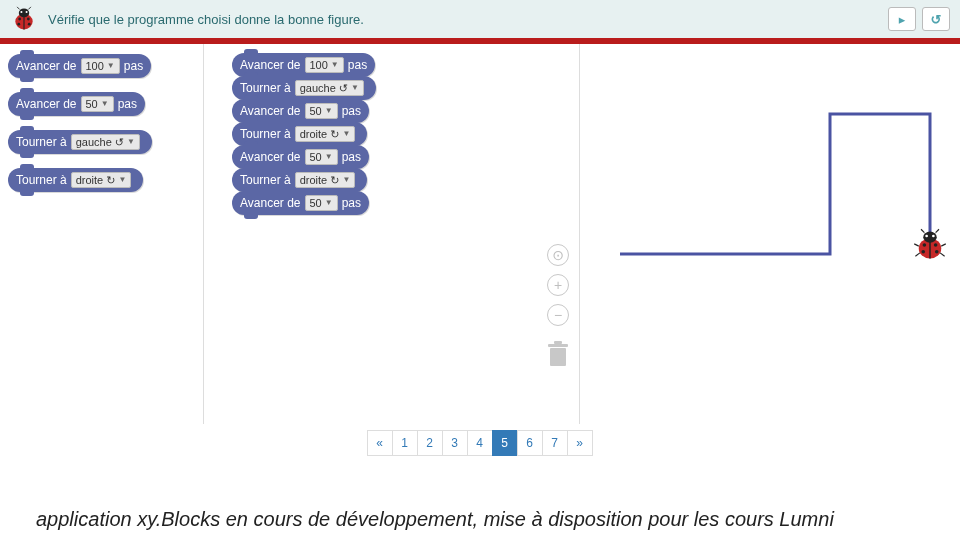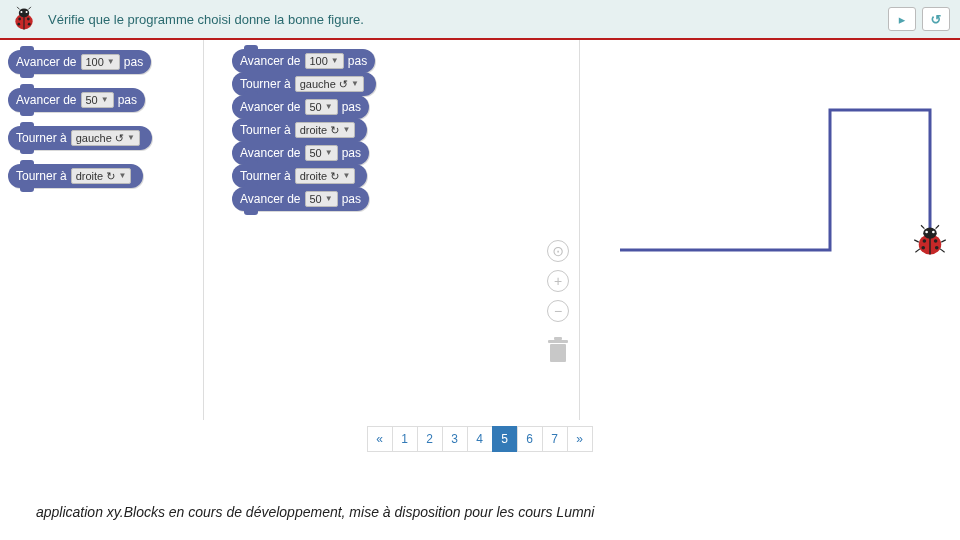--- a/index.html
+++ b/index.html
@@ -1,38 +1,38 @@
 <!DOCTYPE html>
 <html><head>
 <meta charset="utf-8">
 <style>
   * { box-sizing: border-box; margin: 0; padding: 0; }
   body { font-family: Arial, sans-serif; font-size: 13px; background: #fff; width: 960px; height: 540px; overflow: hidden; }
-  .header { display: flex; align-items: center; background: #e7f1f1; padding: 6px 10px; border-bottom: 2px solid #b91c1c; }
+  .header { display: flex; align-items: center; background: #e7f1f1; padding: 6px 10px; border-bottom: 6px solid #b91c1c; }
   .ladybug { width: 28px; height: 26px; margin-right: 10px; flex-shrink: 0; }
   .instruction { color: #2a6a6f; font-size: 13px; flex: 1; }
   .hdr-btn { width: 28px; height: 24px; background: #fff; border: 1px solid #bbb; border-radius: 3px; display: flex; align-items: center; justify-content: center; margin-left: 6px; cursor: pointer; color: #4fa3ae; }
   .main { display: flex; height: 380px; }
   .palette { width: 204px; border-right: 1px solid #ddd; padding: 10px 8px; background: #fff; }
   .workspace { flex: 1; position: relative; border-right: 1px solid #ddd; background: #fff; padding: 10px 6px; }
   .stage { width: 380px; position: relative; background: #fff; }
   .block { background: #5b67a5; color: #fff; border-radius: 12px; padding: 4px 8px 4px 8px; margin-bottom: 14px; font-size: 12px; display: inline-flex; align-items: center; position: relative; white-space: nowrap; box-shadow: 1px 1px 0 rgba(0,0,0,0.15); }
   .block::before { content:""; position:absolute; top:-4px; left:12px; width:14px; height:4px; background:#5b67a5; border-radius:3px 3px 0 0; }
   .block::after { content:""; position:absolute; bottom:-4px; left:12px; width:14px; height:4px; background:#5b67a5; border-radius:0 0 3px 3px; }
   .stack .block { margin-bottom: 0; margin-top: -1px; display:flex; }
   .stack { display:inline-flex; flex-direction:column; align-items:flex-start; }
   .dd { background: #e8e8e8; color:#333; border-radius: 2px; padding: 0 4px; margin: 0 4px; font-size: 11px; display:inline-flex; align-items:center; gap:3px; border:1px solid #bbb; line-height:14px;text-align:center; }
   .dd .caret { font-size:8px; color:#666; }
   .ws-tools { position:absolute; right:8px; top:200px; display:flex; flex-direction:column; gap:8px; align-items:center; color:#bfbfbf; }
   .tool { width:22px; height:22px; border:1.5px solid #c8c8c8; border-radius:50%; display:flex; align-items:center; justify-content:center; font-size:14px; background:#fff; cursor:pointer; }
   .trash { width:26px; height:28px; margin-top:6px; cursor:pointer; }
   .pagination { display:flex; justify-content:center; gap:0; margin-top:6px; }
   .pg { min-width:26px; height:26px; border:1px solid #ddd; display:flex; align-items:center; justify-content:center; font-size:12px; color:#337ab7; cursor:pointer; background:#fff; margin-left:-1px;}
   .pg.active { background:#337ab7; color:#fff; border-color:#337ab7; }
-  .footnote { font-style: italic; font-size: 14px; color:#222; margin: 52px 0 0 36px; }
+  .footnote { font-style: italic; font-size: 20px; color:#222; margin: 52px 0 0 36px; }
   .path { position:absolute; stroke:#4a53a2; stroke-width:3; fill:none; }
 </style>
 </head>
 <body>
 
 <div class="header">
   <svg class="ladybug" viewBox="0 0 32 30">
     <ellipse cx="16" cy="18" rx="10" ry="9" fill="#c62828"></ellipse>
     <ellipse cx="16" cy="8" rx="6" ry="5" fill="#222"></ellipse>
     <line x1="16" y1="10" x2="16" y2="27" stroke="#222" stroke-width="1.3"></line>

